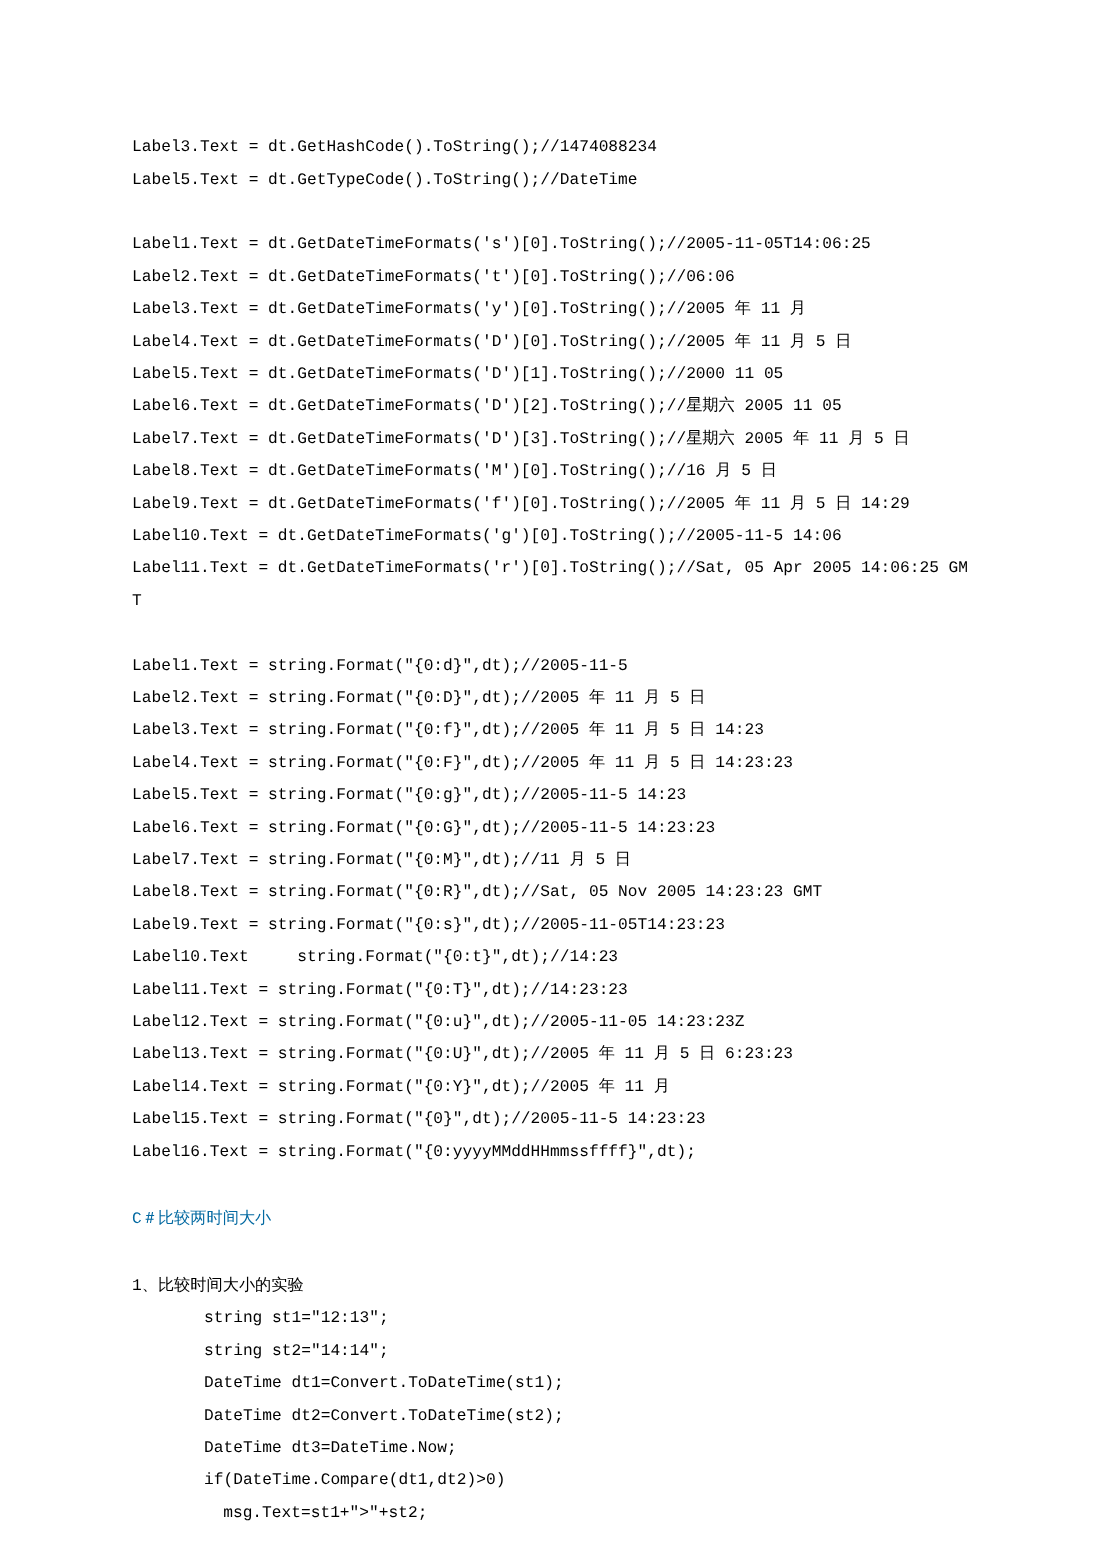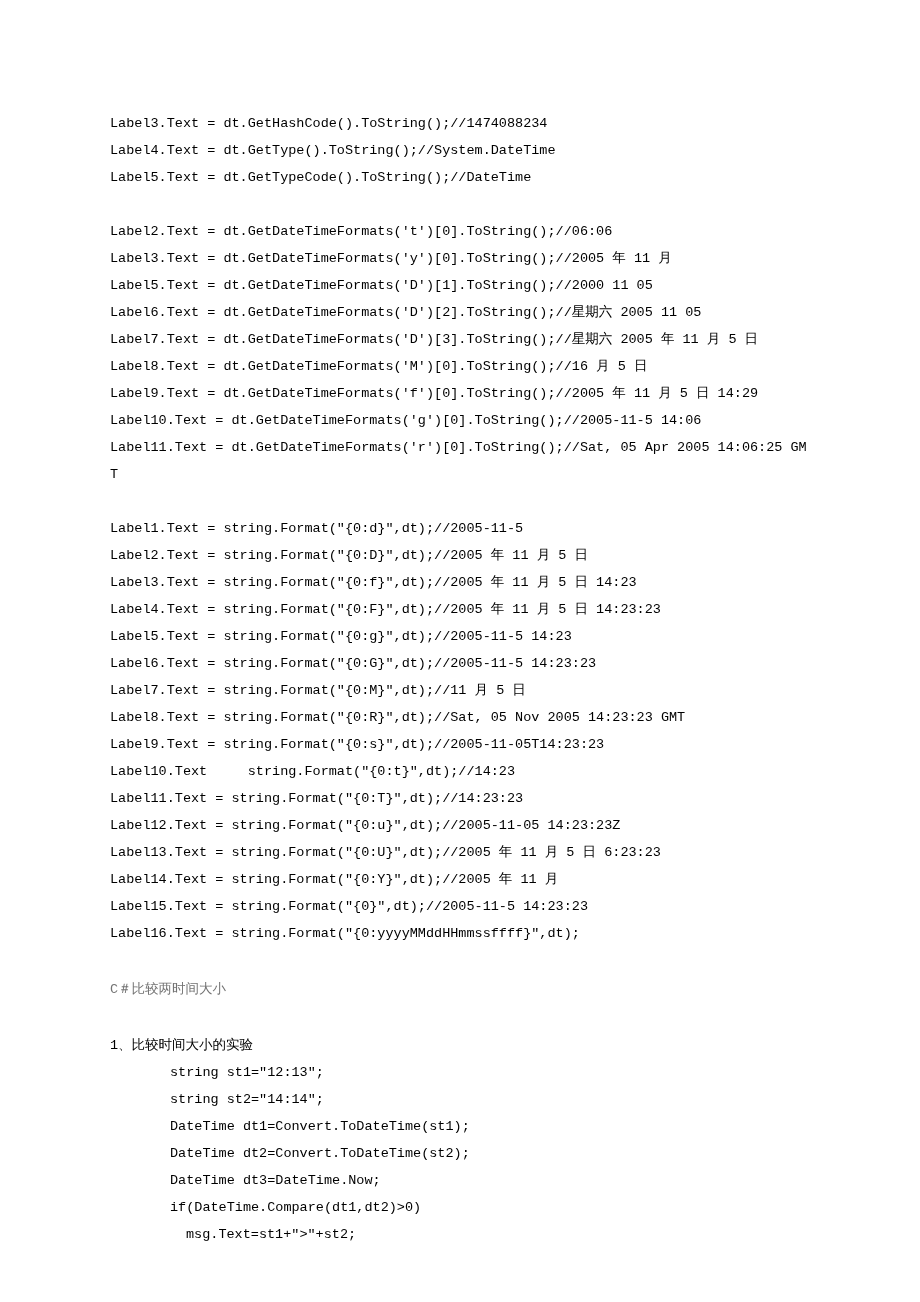--- a/index.html
+++ b/index.html
@@ -17,42 +17,43 @@
     padding: 110px 110px 60px 110px;
   }
   .code-line {
     white-space: pre-wrap;
     word-break: break-all;
   }
   .blank {
     height: 27px;
   }
   .heading {
-    color: #737373;
+    color: #0369a1;
     font-family: "SimSun", "宋体", "Courier New", monospace;
     white-space: pre;
     margin-top: 2px;
     margin-bottom: 2px;
   }
   .indent1 { padding-left: 60px; }
   .indent2 { padding-left: 76px; }
 </style>
 </head>
 <body>
 
 <div class="page">
 
   <div class="code-line">Label3.Text = dt.GetHashCode().ToString();//1474088234</div>
-  <div class="code-line">Label4.Text = dt.GetType().ToString();//System.DateTime</div>
   <div class="code-line">Label5.Text = dt.GetTypeCode().ToString();//DateTime</div>
 
   <div class="blank"></div>
 
+  <div class="code-line">Label1.Text = dt.GetDateTimeFormats('s')[0].ToString();//2005-11-05T14:06:25</div>
   <div class="code-line">Label2.Text = dt.GetDateTimeFormats('t')[0].ToString();//06:06</div>
   <div class="code-line">Label3.Text = dt.GetDateTimeFormats('y')[0].ToString();//2005 年 11 月</div>
+  <div class="code-line">Label4.Text = dt.GetDateTimeFormats('D')[0].ToString();//2005 年 11 月 5 日</div>
   <div class="code-line">Label5.Text = dt.GetDateTimeFormats('D')[1].ToString();//2000 11 05</div>
   <div class="code-line">Label6.Text = dt.GetDateTimeFormats('D')[2].ToString();//星期六 2005 11 05</div>
   <div class="code-line">Label7.Text = dt.GetDateTimeFormats('D')[3].ToString();//星期六 2005 年 11 月 5 日</div>
   <div class="code-line">Label8.Text = dt.GetDateTimeFormats('M')[0].ToString();//16 月 5 日</div>
   <div class="code-line">Label9.Text = dt.GetDateTimeFormats('f')[0].ToString();//2005 年 11 月 5 日 14:29</div>
   <div class="code-line">Label10.Text = dt.GetDateTimeFormats('g')[0].ToString();//2005-11-5 14:06</div>
   <div class="code-line">Label11.Text = dt.GetDateTimeFormats('r')[0].ToString();//Sat, 05 Apr 2005 14:06:25 GMT</div>
 
   <div class="blank"></div>
 

